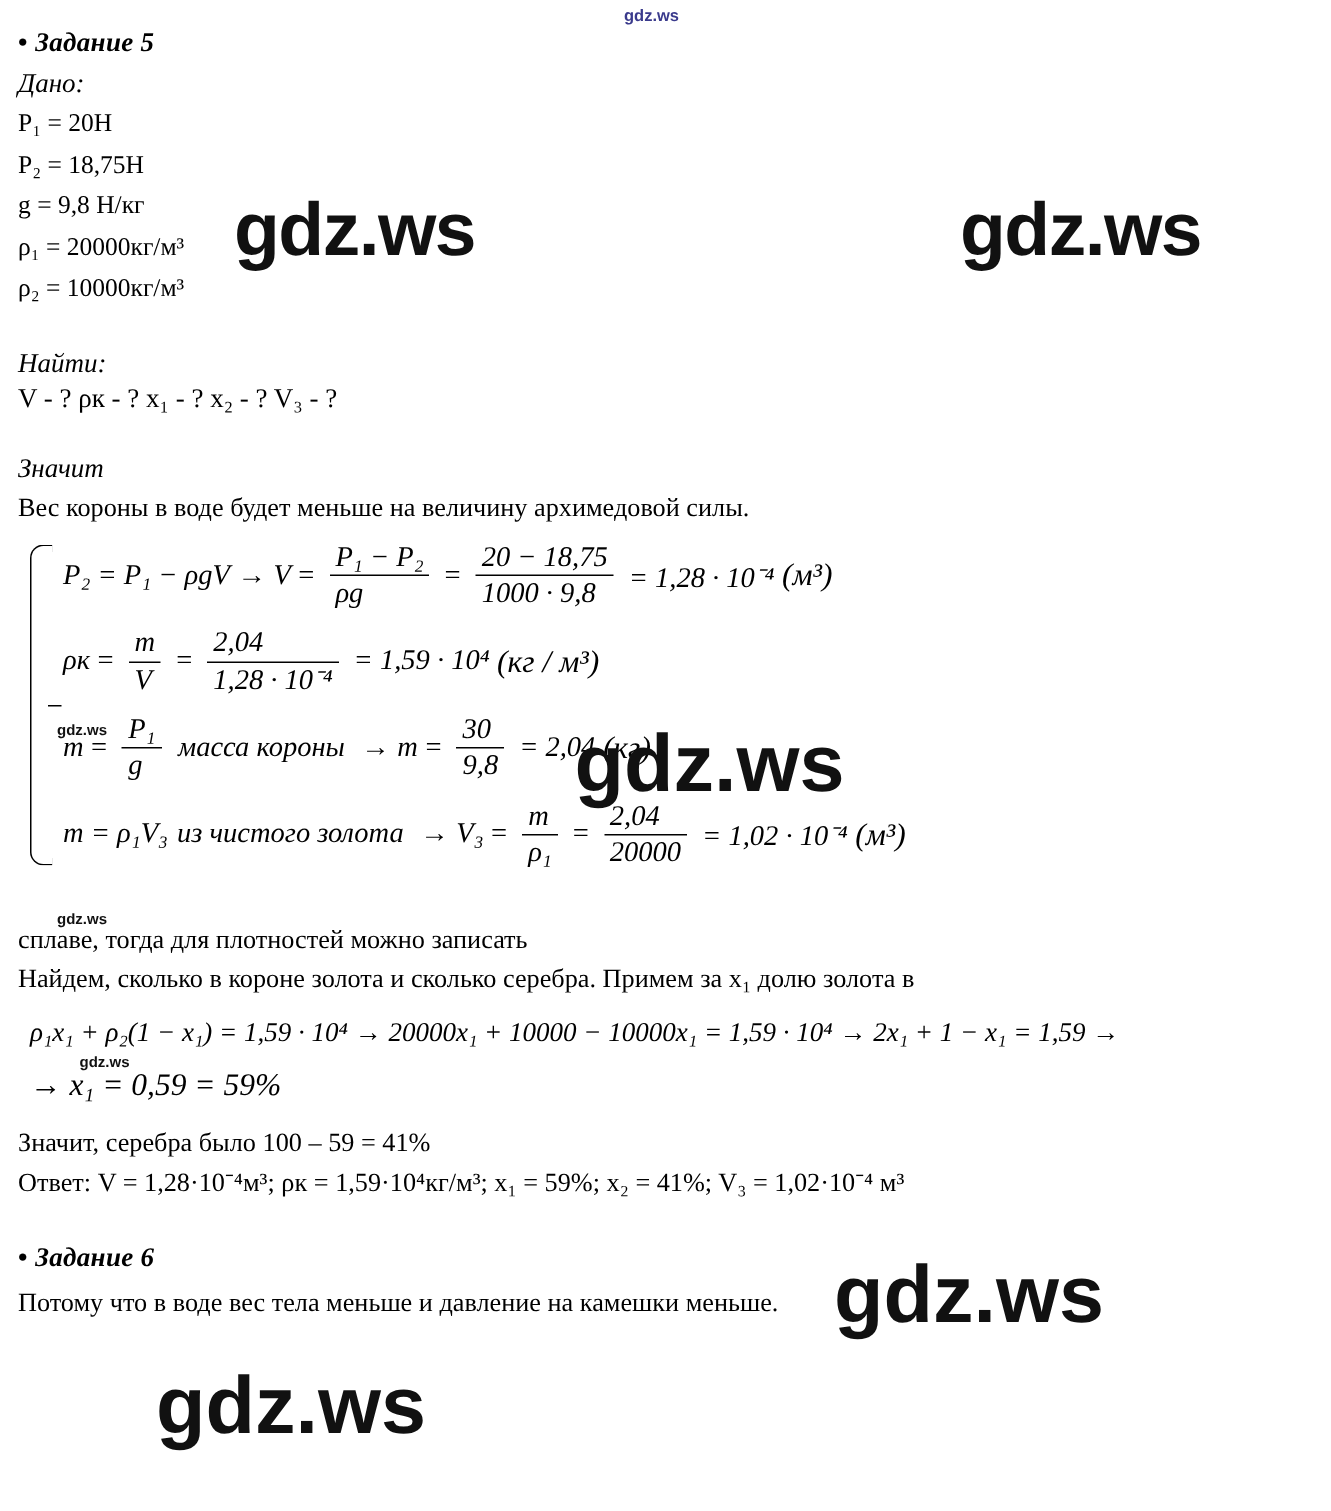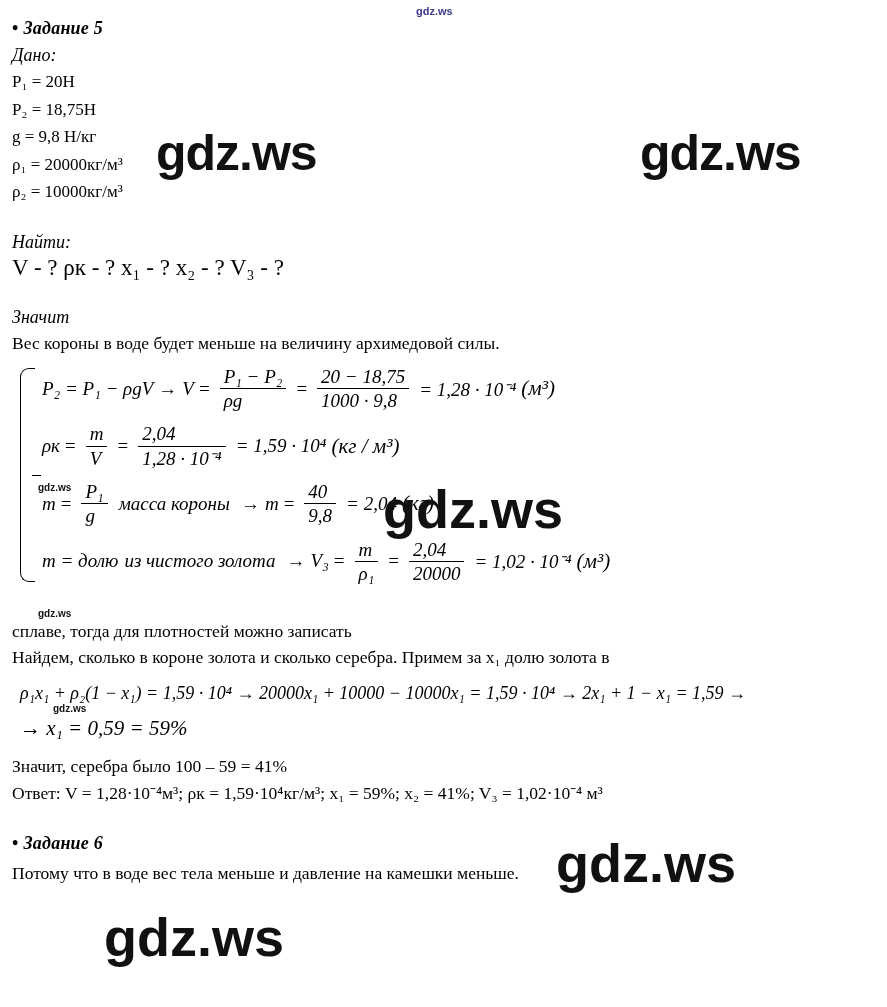--- a/index.html
+++ b/index.html
@@ -55,21 +55,21 @@
     line-height: 1.62;
     margin: 0;
     white-space: nowrap;
   }
 
   .spacer-sm { height: 12px; }
   .spacer-md { height: 26px; }
   .spacer-lg { height: 34px; }
 
   .find-line {
-    font-size: 23px;
+    font-size: 18px;
     margin: 0;
   }
 
   .para {
     font-size: 17.5px;
     line-height: 1.5;
     margin: 0;
   }
 
   
@@ -252,29 +252,29 @@
         <span class="op">=</span>
         <span class="frac">
           <span class="num">P₁</span>
           <span class="den">g</span>
         </span>
         <span class="words">масса короны</span>
         <span class="op">→</span>
         <span>m</span>
         <span class="op">=</span>
         <span class="frac">
-          <span class="num">40</span>
+          <span class="num">30</span>
           <span class="den">9,8</span>
         </span>
         <span class="opi">= 2,04</span>
         <span class="paren-tall">(кг)</span>
       </div>
 
       <div class="eqrow">
-        <span>m = долю</span>
+        <span>m = ρ₁V₃</span>
         <span class="words">из чистого золота</span>
         <span class="op">→</span>
         <span>V₃</span>
         <span class="op">=</span>
         <span class="frac">
           <span class="num">m</span>
           <span class="den">ρ₁</span>
         </span>
         <span class="op">=</span>
         <span class="frac">

